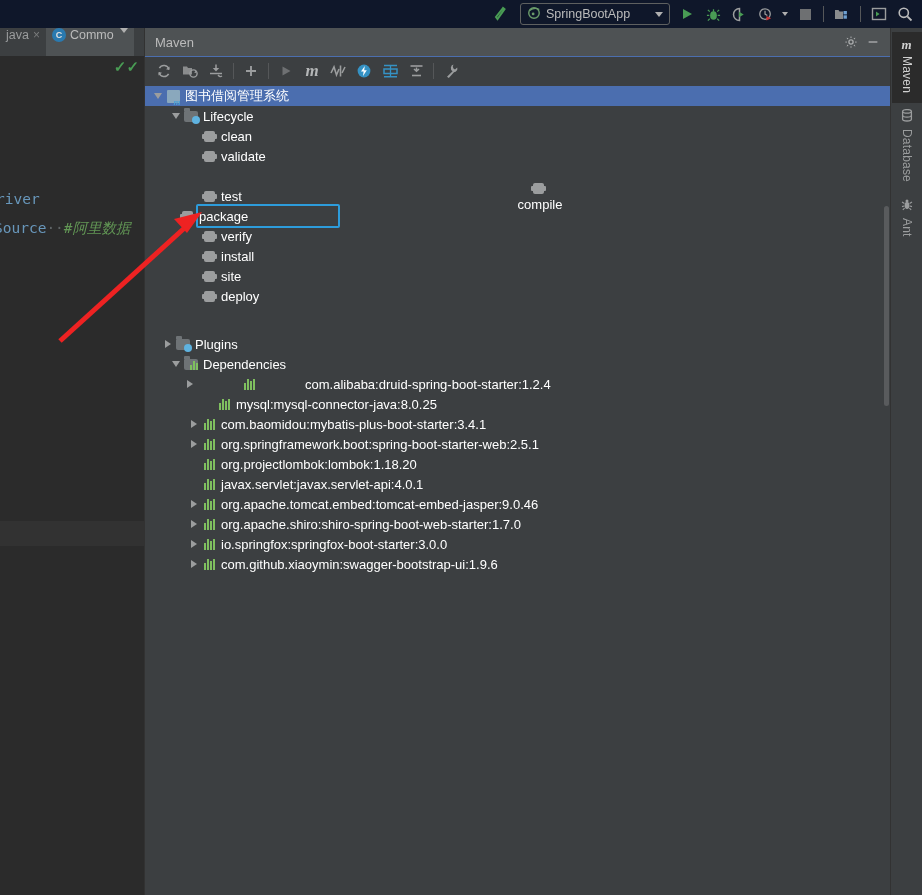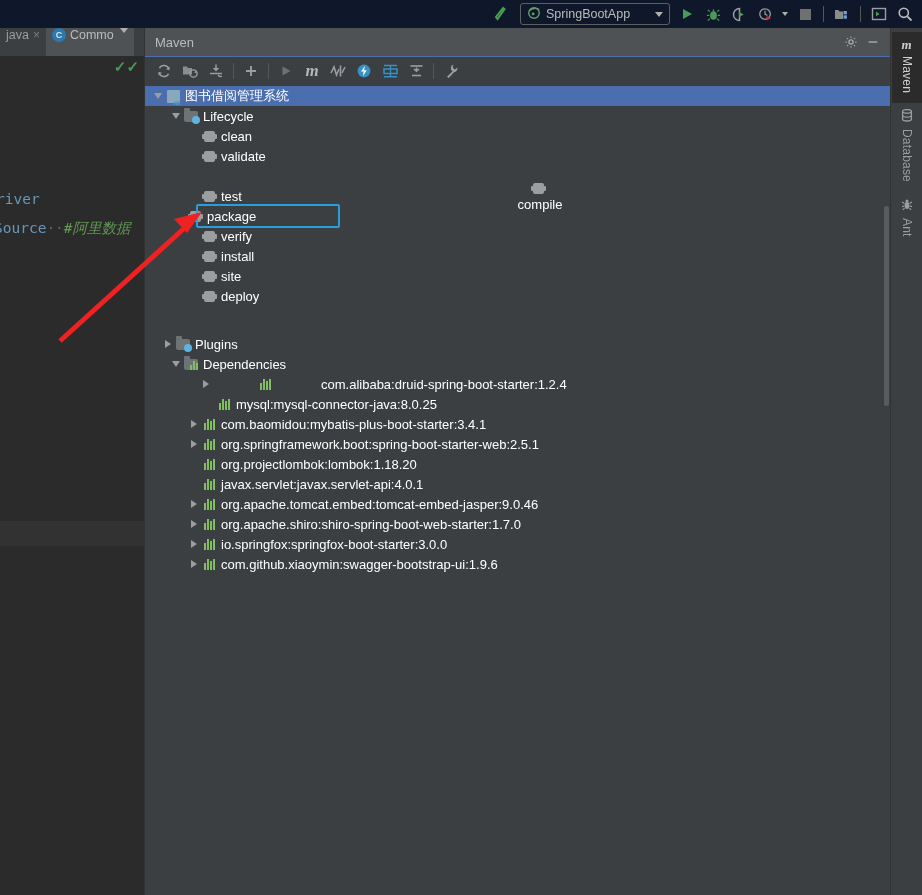--- a/index.html
+++ b/index.html
@@ -485,21 +485,21 @@
             </span>
             <span class="tw-label">compile</span>
           </div>
           <div class="tree-row" style="padding-left: 42px;">
             <span class="tw-arrow"></span>
             <span class="tw-icon">
               <span class="gear"></span>
             </span>
             <span class="tw-label">test</span>
           </div>
-          <div class="tree-row" style="padding-left: 28px;">
+          <div class="tree-row" style="padding-left: 20px;">
             <span class="tw-arrow"></span>
             <span class="tw-icon">
               <span class="gear"></span>
             </span>
             <span class="tw-label">package</span>
           </div>
           <div class="tree-row" style="padding-left: 42px;">
             <span class="tw-arrow"></span>
             <span class="tw-icon">
               <span class="gear"></span>
@@ -546,21 +546,21 @@
               <span class="folder">
                 <span class="bars" style="position: absolute; right: 0px; bottom: 0px; height: 9px;">
                   <i style="height: 5px;"></i>
                   <i style="height: 9px;"></i>
                   <i style="height: 7px;"></i>
                 </span>
               </span>
             </span>
             <span class="tw-label">Dependencies</span>
           </div>
-          <div class="tree-row" style="padding-left: 54px; gap: 44px;">
+          <div class="tree-row" style="padding-left: 38px; gap: 44px;">
             <span class="tw-arrow">
               <span class="arr"></span>
             </span>
             <span class="tw-icon">
               <span class="bars">
                 <i style="height: 7px;"></i>
                 <i style="height: 11px;"></i>
                 <i style="height: 9px;"></i>
                 <i style="height: 11px;"></i>
               </span>

